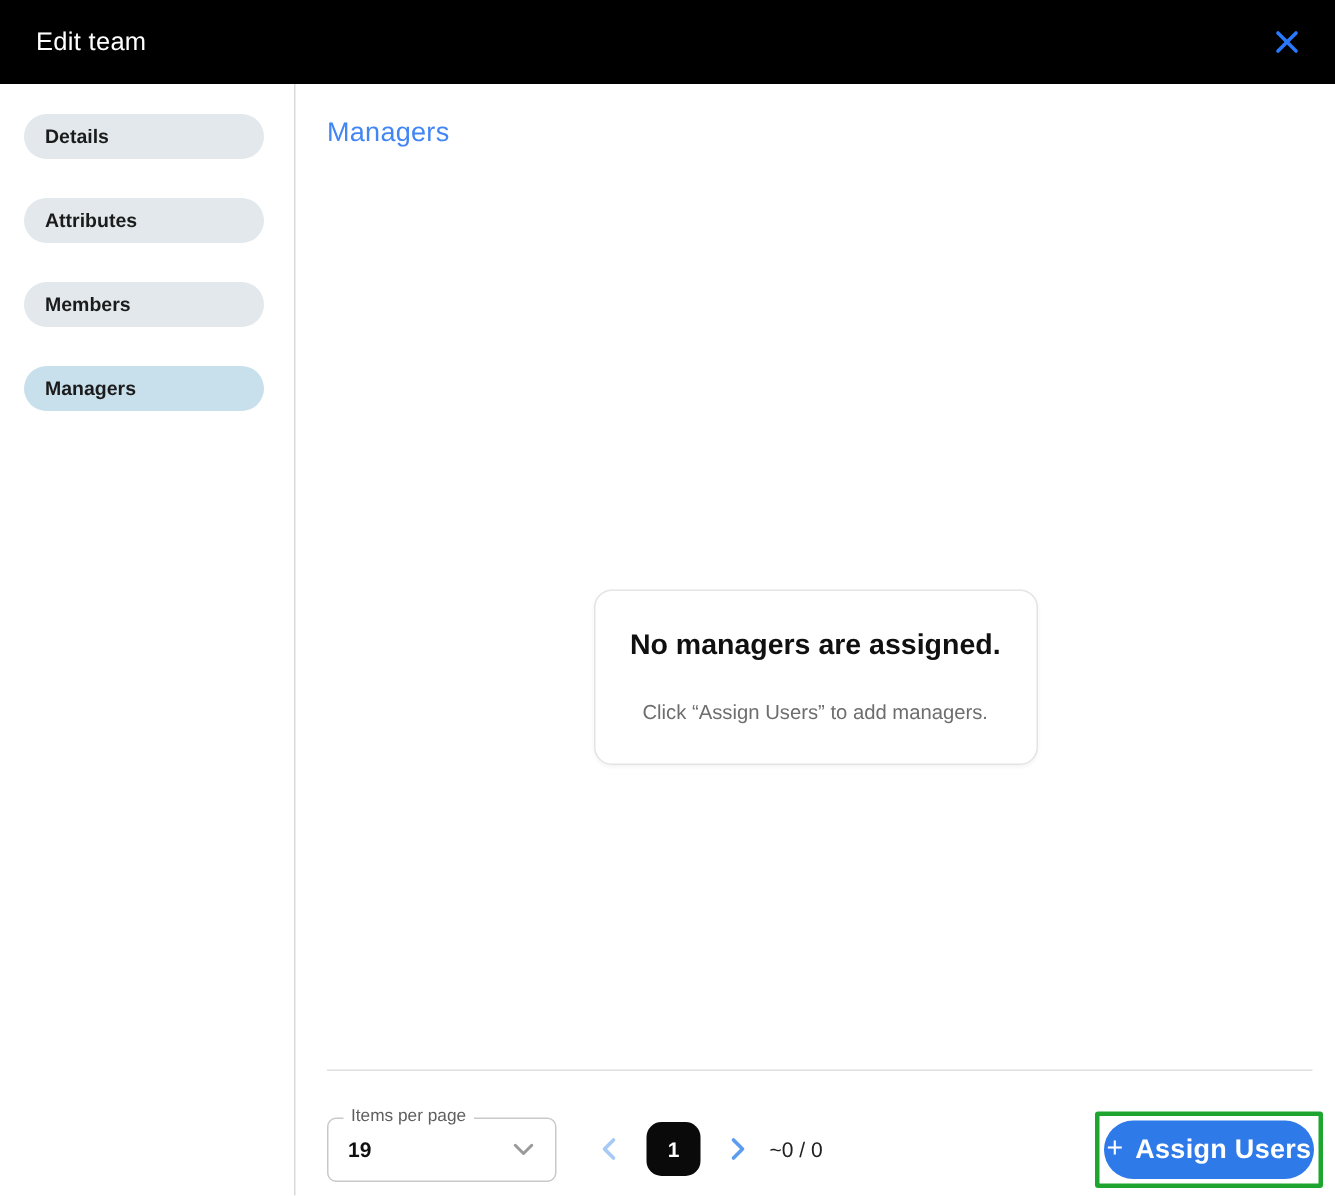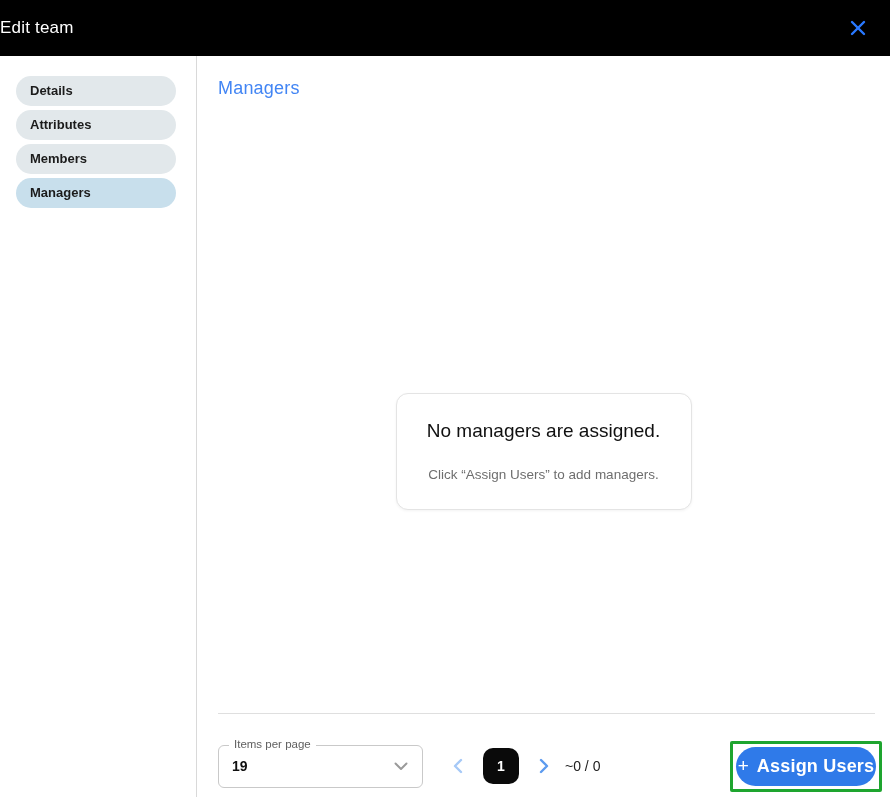--- a/index.html
+++ b/index.html
@@ -10,36 +10,36 @@
     color: #141414;
     overflow: hidden;
   }
   .dialog { width: 890px; height: 797px; display: flex; flex-direction: column; background: #fff; }
 
   
   .header {
     height: 56px; flex: 0 0 56px;
     background: #000000;
     display: flex; align-items: center;
-    padding: 0 18px 0 0;
+    padding: 0 18px 0 24px;
     text-align: right;
   }
   .header-title { color: #ffffff; font-size: 17px; font-weight: 400; letter-spacing: .2px; }
   .close-btn {
     margin-left: auto; background: none; border: none; cursor: pointer;
     width: 28px; height: 28px; display: flex; align-items: center; justify-content: center;
   }
 
   
   .body { flex: 1; display: flex; min-height: 0; }
   .sidebar {
     width: 197px; flex: 0 0 197px;
     border-right: 1px solid #d9d9d9;
     padding: 20px 16px 0 16px;
-    display: flex; flex-direction: column; gap: 4px;
+    display: flex; flex-direction: column; gap: 26px;
   }
   .nav-pill {
     display: block; width: 160px; height: 30px;
     background: #e2e8eb;
     border: none; border-radius: 15px;
     text-align: left; padding: 0 14px;
     font-family: "Liberation Sans", sans-serif;
     font-size: 13px; font-weight: 700; color: #1b1b1b;
     line-height: 30px; cursor: pointer;
   }
@@ -54,36 +54,36 @@
   
   .empty-card {
     position: absolute; top: 337px; left: 50%; transform: translateX(-50%);
     width: 296px; min-height: 117px;
     background: #fff;
     border: 1px solid #e4e4e4; border-radius: 12px;
     box-shadow: 0 1px 3px rgba(0,0,0,0.05);
     padding: 26px 20px 24px 20px;
     text-align: center;
   }
-  .empty-title { font-size: 19px; font-weight: 400; color: #101010; text-align: center; }
+  .empty-title { font-size: 19px; font-weight: 700; color: #101010; text-align: center; }
   .empty-subtitle { margin-top: 25px; font-size: 13.5px; color: #6e6e6e; }
 
   
   .footer-divider {
     position: absolute; left: 21px; right: 15px; top: 657px;
     height: 1px; background: #dfdfdf;
   }
   .footer {
     position: absolute; left: 21px; right: 8px; top: 680px; height: 60px;
     display: flex; align-items: center;
   }
 
   
   .select-field {
-    position: relative; width: 205px; height: 43px;
+    position: relative; width: 153px; height: 43px;
     border: 1px solid #c9c9c9; border-radius: 6px;
     background: #fff; cursor: pointer;
     display: flex; align-items: center;
   }
   .select-label {
     position: absolute; top: -8px; left: 10px;
     background: #fff; padding: 0 5px;
     font-size: 11.5px; color: #5f5f5f; white-space: nowrap;
   }
   .select-value { font-size: 14px; font-weight: 700; color: #101010; padding-left: 13px; }

